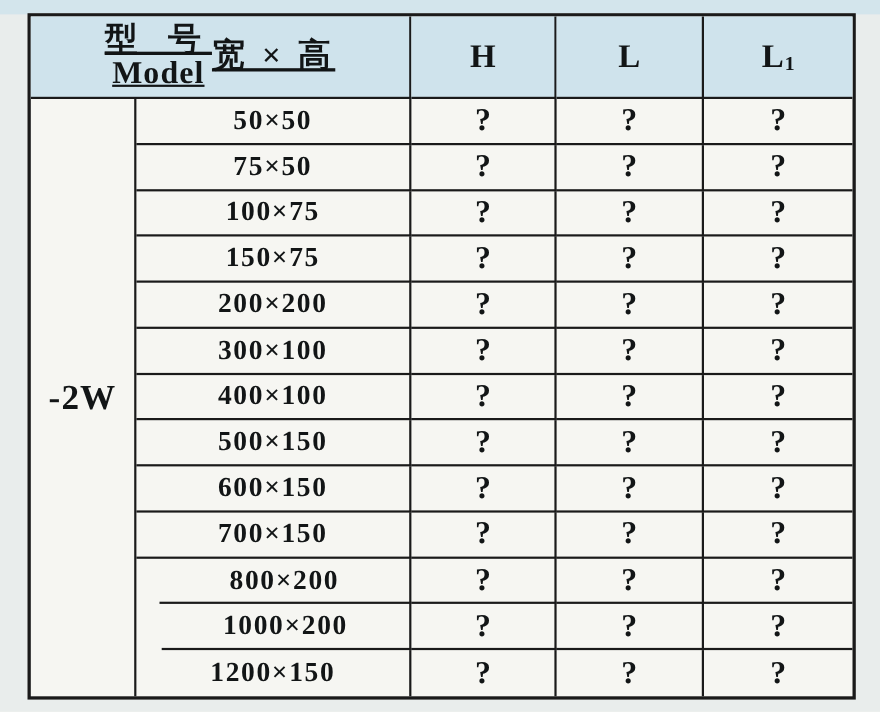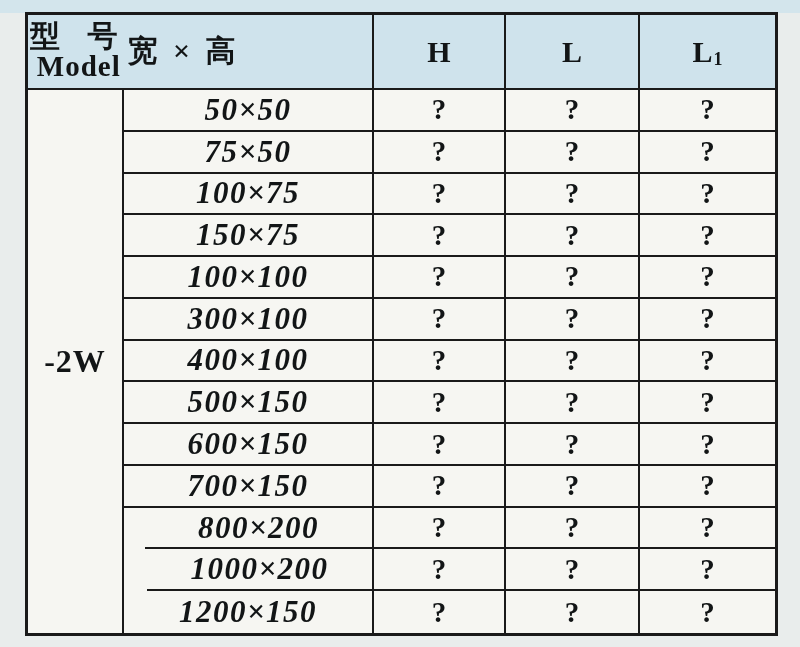--- a/index.html
+++ b/index.html
@@ -38,38 +38,39 @@
   }
   .last-col{border-right:none;}
   .last-row{border-bottom:none;}
   .header{
     background:var(--header-bg,#cfe3ec);
     font-weight:bold;
     font-size:30px;
   }
   .header-merged{
     grid-column:1/3;grid-row:1;
-    justify-content:flex-start;
+    justify-content:center;
     padding:2px 2px;
+    text-decoration:underline;
   }
   .hstack{text-align:center;line-height:1.02;}
   .cn{font-size:30px;font-weight:bold;white-space:nowrap;letter-spacing:10px;}
   .cn-size{letter-spacing:4px;}
   .en-model{font-size:29px;font-weight:bold;letter-spacing:1px;}
   .en-size{font-size:22px;font-weight:bold;letter-spacing:0.5px;}
   .l1-wrap{display:inline-flex;align-items:baseline;}
   .sub{font-size:18px;font-weight:bold;margin-left:1px;transform:translateY(3px);}
   .model-cell{
     grid-column:1;grid-row:2/15;
     border-bottom:none;
     font-size:32px;font-weight:bold;
     letter-spacing:1px;
   }
   .size{
-    font-size:31px;font-weight:bold;letter-spacing:1.5px;font-style:italic;
+    font-size:25px;font-weight:bold;letter-spacing:1.5px;
   }
   .qmark{
     font-size:29px;font-weight:bold;
   }
 </style>
 </head>
 <body style="background: rgb(233, 237, 236);">
 
 <div class="page">
   <div class="top-band"></div>
@@ -106,21 +107,21 @@
       <div class="cell qmark" style="grid-area: 3 / 4;">?</div>
       <div class="cell qmark last-col" style="grid-area: 3 / 5;">?</div>
       <div class="cell size" style="grid-area: 4 / 2;">100×75</div>
       <div class="cell qmark" style="grid-area: 4 / 3;">?</div>
       <div class="cell qmark" style="grid-area: 4 / 4;">?</div>
       <div class="cell qmark last-col" style="grid-area: 4 / 5;">?</div>
       <div class="cell size" style="grid-area: 5 / 2;">150×75</div>
       <div class="cell qmark" style="grid-area: 5 / 3;">?</div>
       <div class="cell qmark" style="grid-area: 5 / 4;">?</div>
       <div class="cell qmark last-col" style="grid-area: 5 / 5;">?</div>
-      <div class="cell size" style="grid-area: 6 / 2;">100×100</div>
+      <div class="cell size" style="grid-area: 6 / 2;">200×200</div>
       <div class="cell qmark" style="grid-area: 6 / 3;">?</div>
       <div class="cell qmark" style="grid-area: 6 / 4;">?</div>
       <div class="cell qmark last-col" style="grid-area: 6 / 5;">?</div>
       <div class="cell size" style="grid-area: 7 / 2;">300×100</div>
       <div class="cell qmark" style="grid-area: 7 / 3;">?</div>
       <div class="cell qmark" style="grid-area: 7 / 4;">?</div>
       <div class="cell qmark last-col" style="grid-area: 7 / 5;">?</div>
       <div class="cell size" style="grid-area: 8 / 2;">400×100</div>
       <div class="cell qmark" style="grid-area: 8 / 3;">?</div>
       <div class="cell qmark" style="grid-area: 8 / 4;">?</div>

